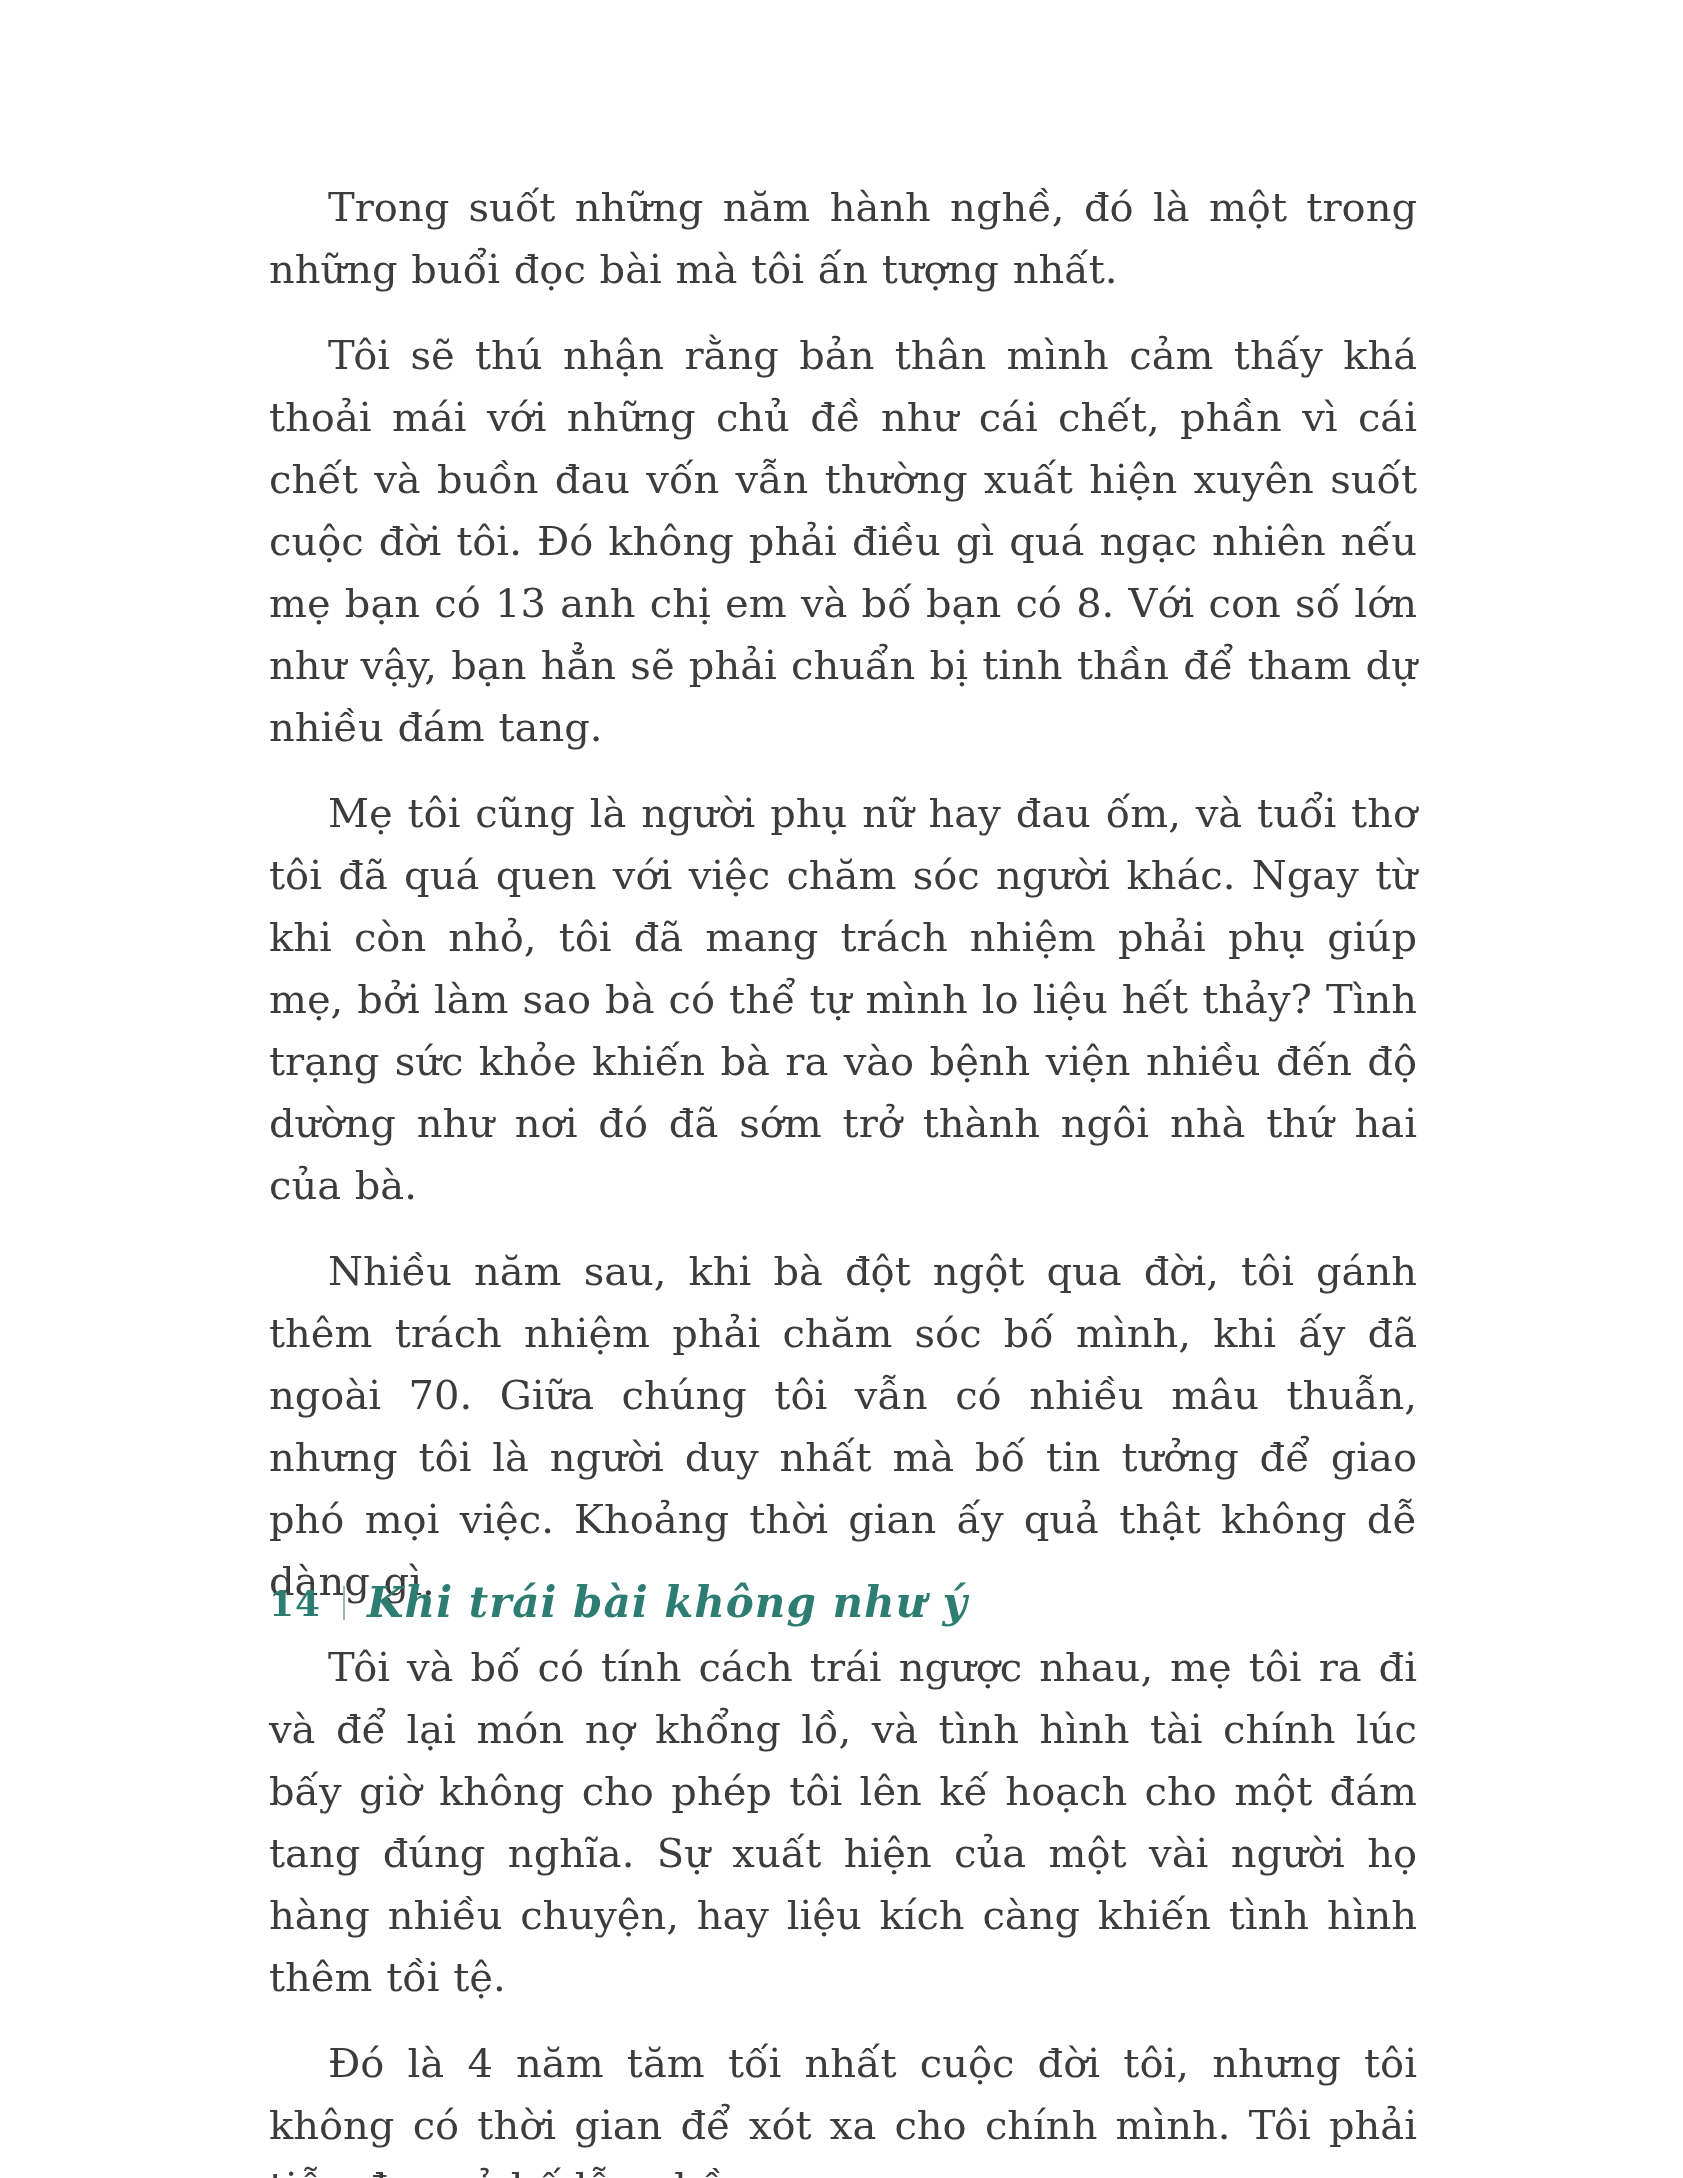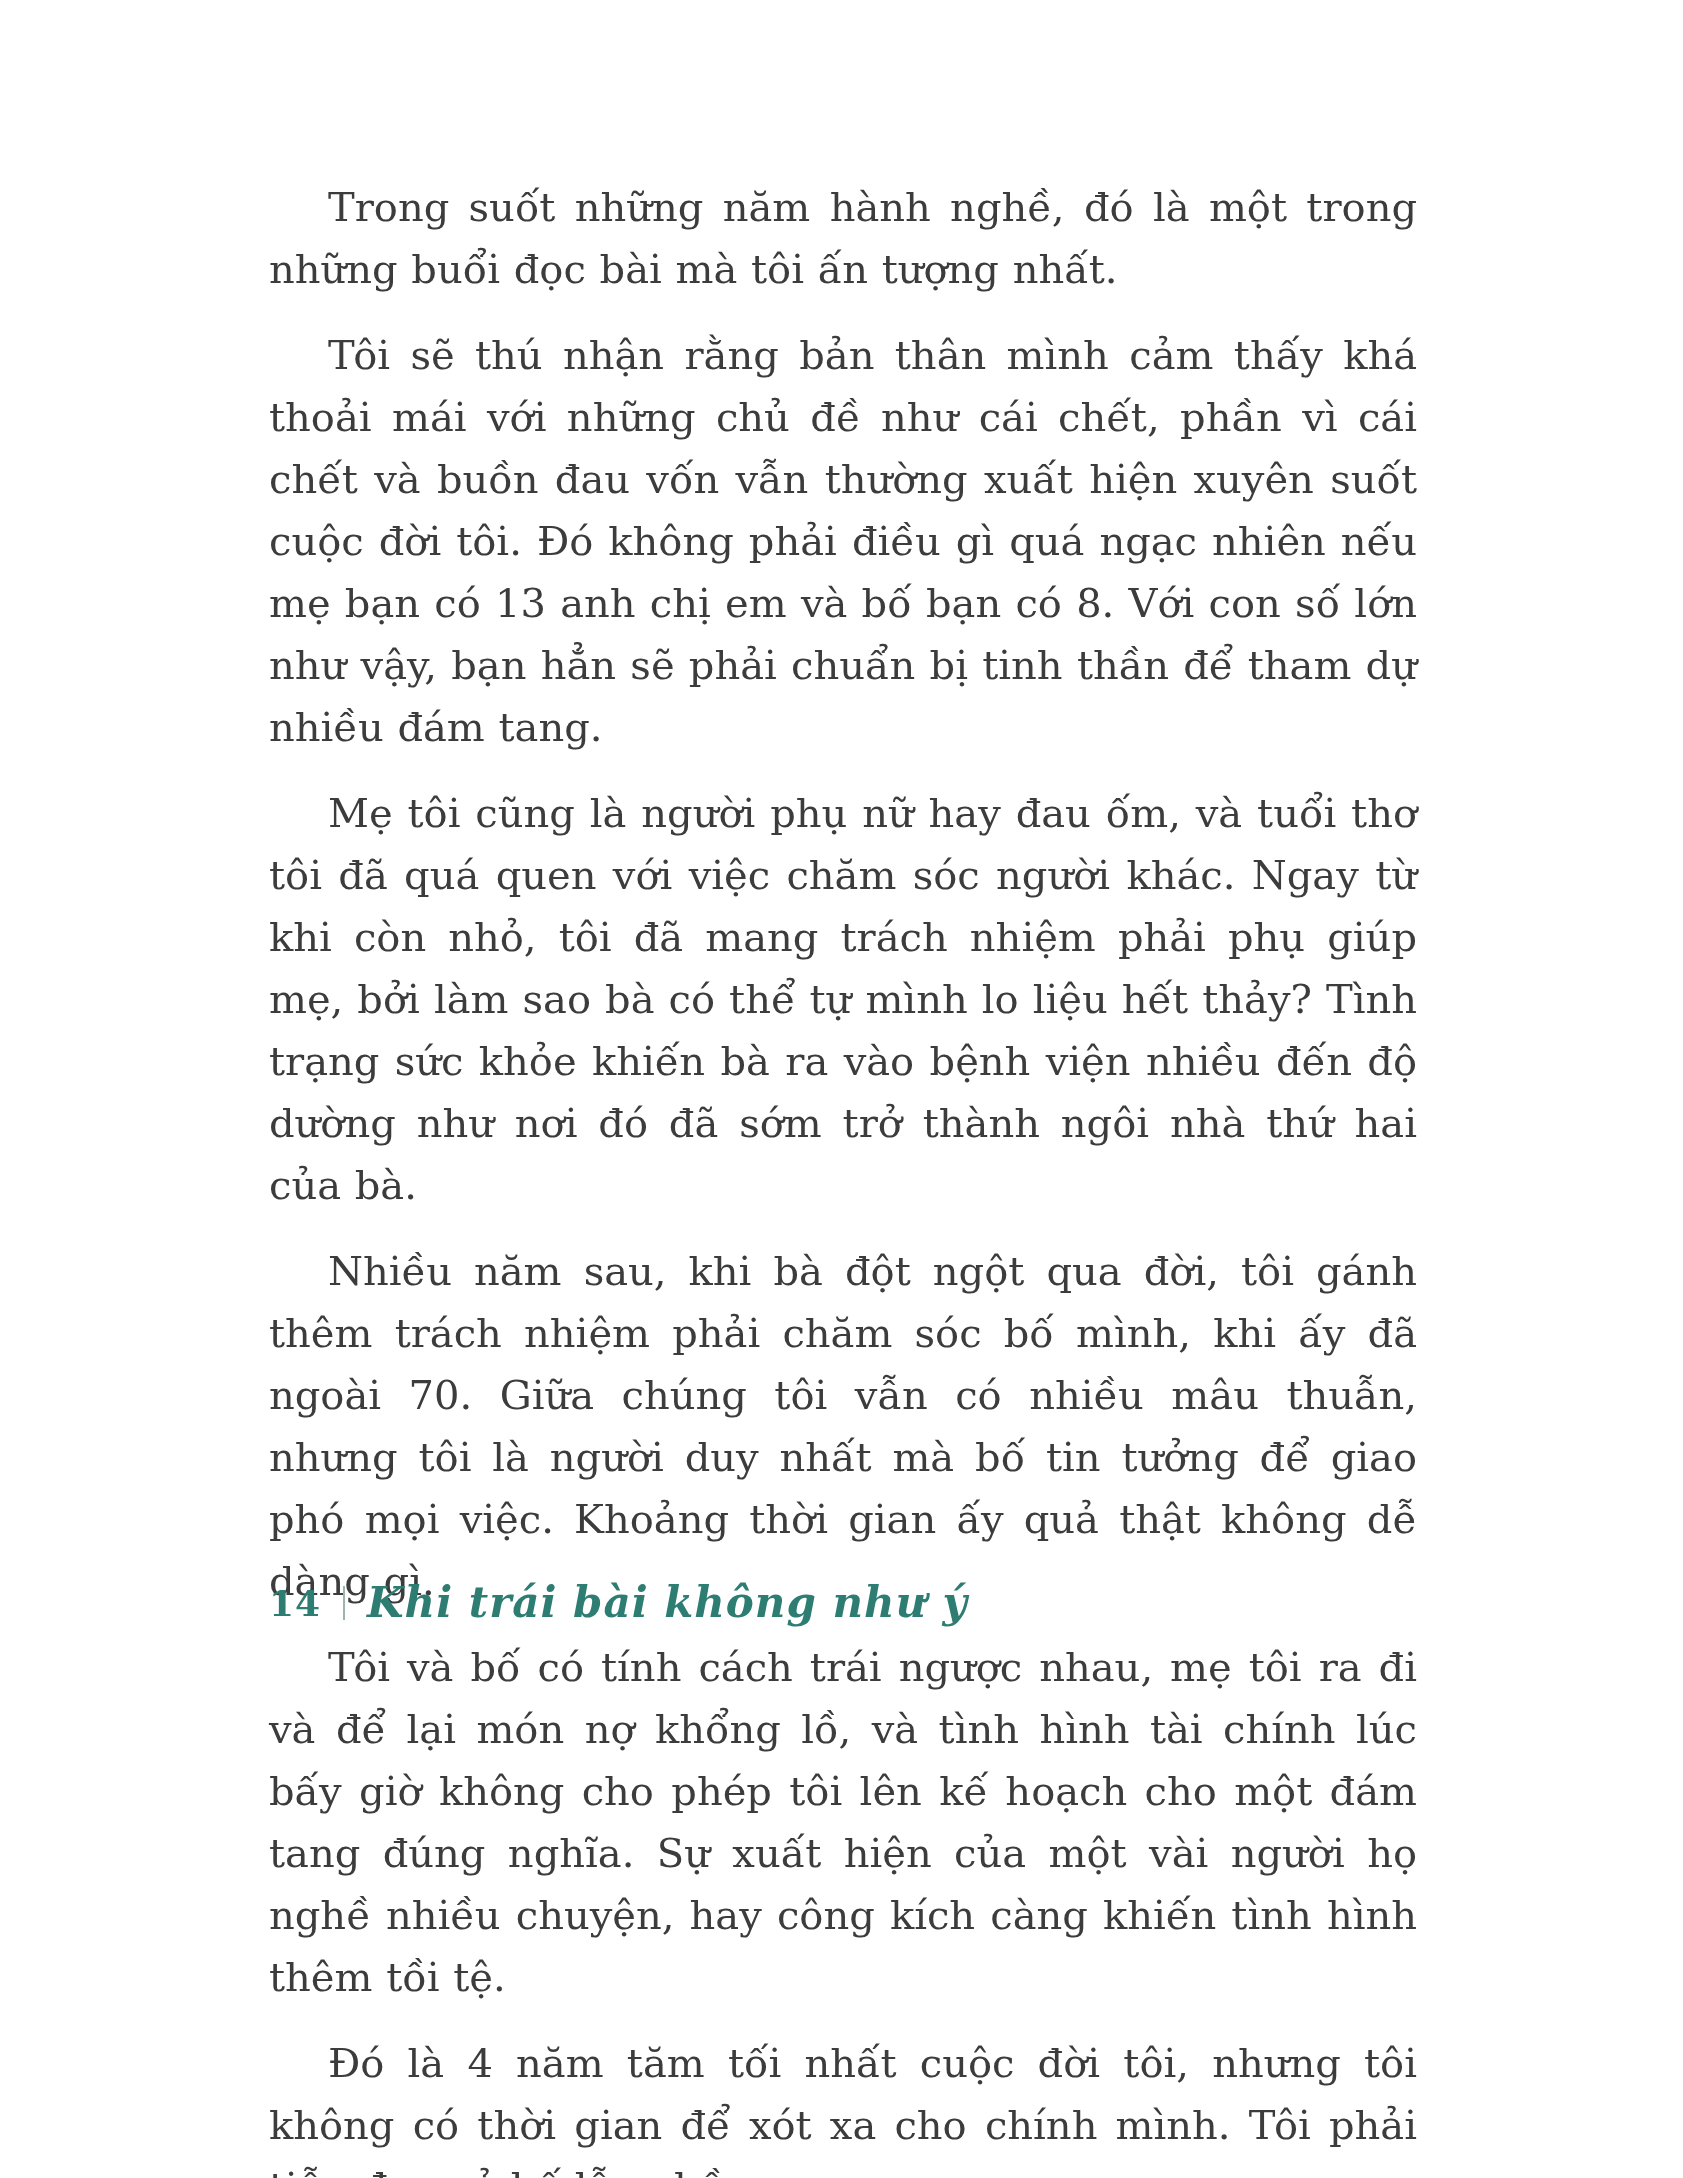--- a/index.html
+++ b/index.html
@@ -62,21 +62,21 @@
 </style>
 </head>
 <body>
 
 <div class="page">
   <div class="content">
     <p>Trong suốt những năm hành nghề, đó là một trong những buổi đọc bài mà tôi ấn tượng nhất.</p>
     <p>Tôi sẽ thú nhận rằng bản thân mình cảm thấy khá thoải mái với những chủ đề như cái chết, phần vì cái chết và buồn đau vốn vẫn thường xuất hiện xuyên suốt cuộc đời tôi. Đó không phải điều gì quá ngạc nhiên nếu mẹ bạn có 13 anh chị em và bố bạn có 8. Với con số lớn như vậy, bạn hẳn sẽ phải chuẩn bị tinh thần để tham dự nhiều đám tang.</p>
     <p>Mẹ tôi cũng là người phụ nữ hay đau ốm, và tuổi thơ tôi đã quá quen với việc chăm sóc người khác. Ngay từ khi còn nhỏ, tôi đã mang trách nhiệm phải phụ giúp mẹ, bởi làm sao bà có thể tự mình lo liệu hết thảy? Tình trạng sức khỏe khiến bà ra vào bệnh viện nhiều đến độ dường như nơi đó đã sớm trở thành ngôi nhà thứ hai của bà.</p>
     <p>Nhiều năm sau, khi bà đột ngột qua đời, tôi gánh thêm trách nhiệm phải chăm sóc bố mình, khi ấy đã ngoài 70. Giữa chúng tôi vẫn có nhiều mâu thuẫn, nhưng tôi là người duy nhất mà bố tin tưởng để giao phó mọi việc. Khoảng thời gian ấy quả thật không dễ dàng gì.</p>
-    <p>Tôi và bố có tính cách trái ngược nhau, mẹ tôi ra đi và để lại món nợ khổng lồ, và tình hình tài chính lúc bấy giờ không cho phép tôi lên kế hoạch cho một đám tang đúng nghĩa. Sự xuất hiện của một vài người họ nghề nhiều chuyện, hay công kích càng khiến tình hình thêm tồi tệ.</p>
+    <p>Tôi và bố có tính cách trái ngược nhau, mẹ tôi ra đi và để lại món nợ khổng lồ, và tình hình tài chính lúc bấy giờ không cho phép tôi lên kế hoạch cho một đám tang đúng nghĩa. Sự xuất hiện của một vài người họ hàng nhiều chuyện, hay liệu kích càng khiến tình hình thêm tồi tệ.</p>
     <p>Đó là 4 năm tăm tối nhất cuộc đời tôi, nhưng tôi không có thời gian để xót xa cho chính mình. Tôi phải tiễn đưa cả bố lẫn chồng</p>
   </div>
 
   <div class="footer">
     <span class="pagenum">14</span>
     <span class="divider"></span>
     <span class="booktitle">Khi trái bài không như ý</span>
   </div>
 </div>
 

